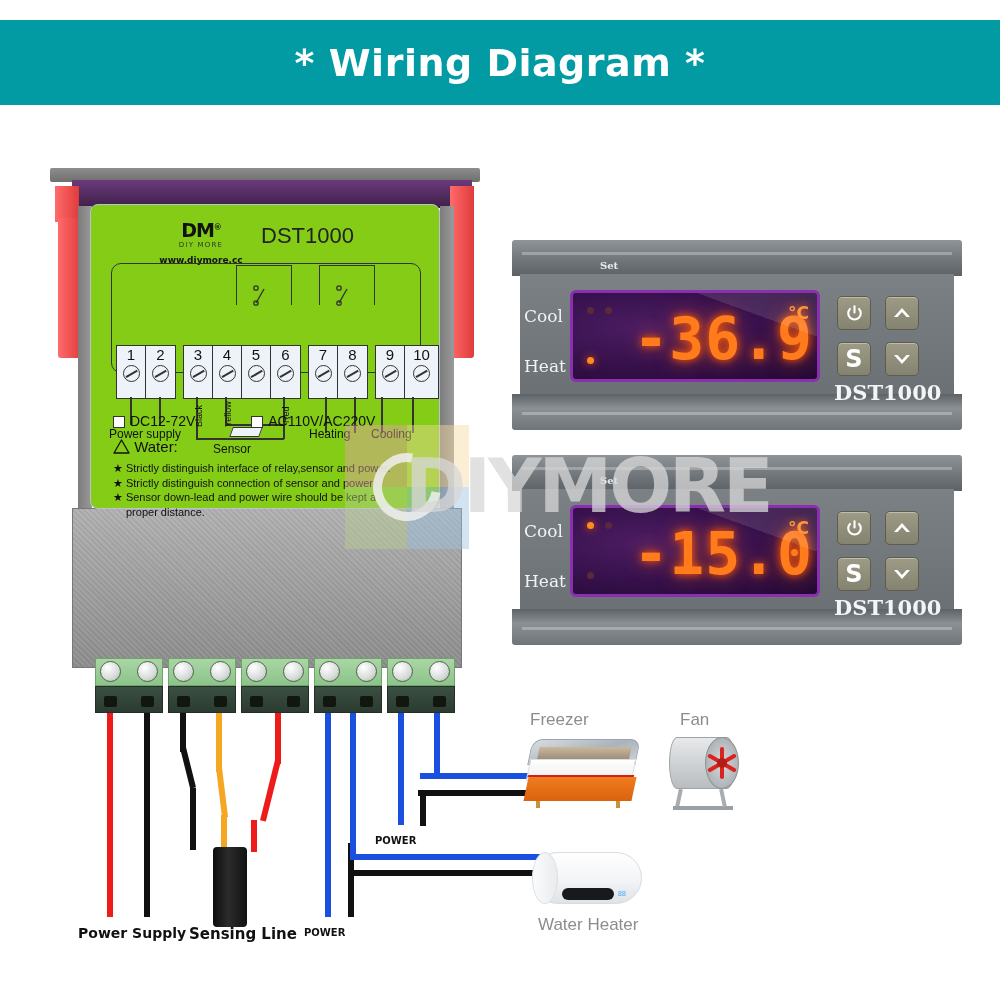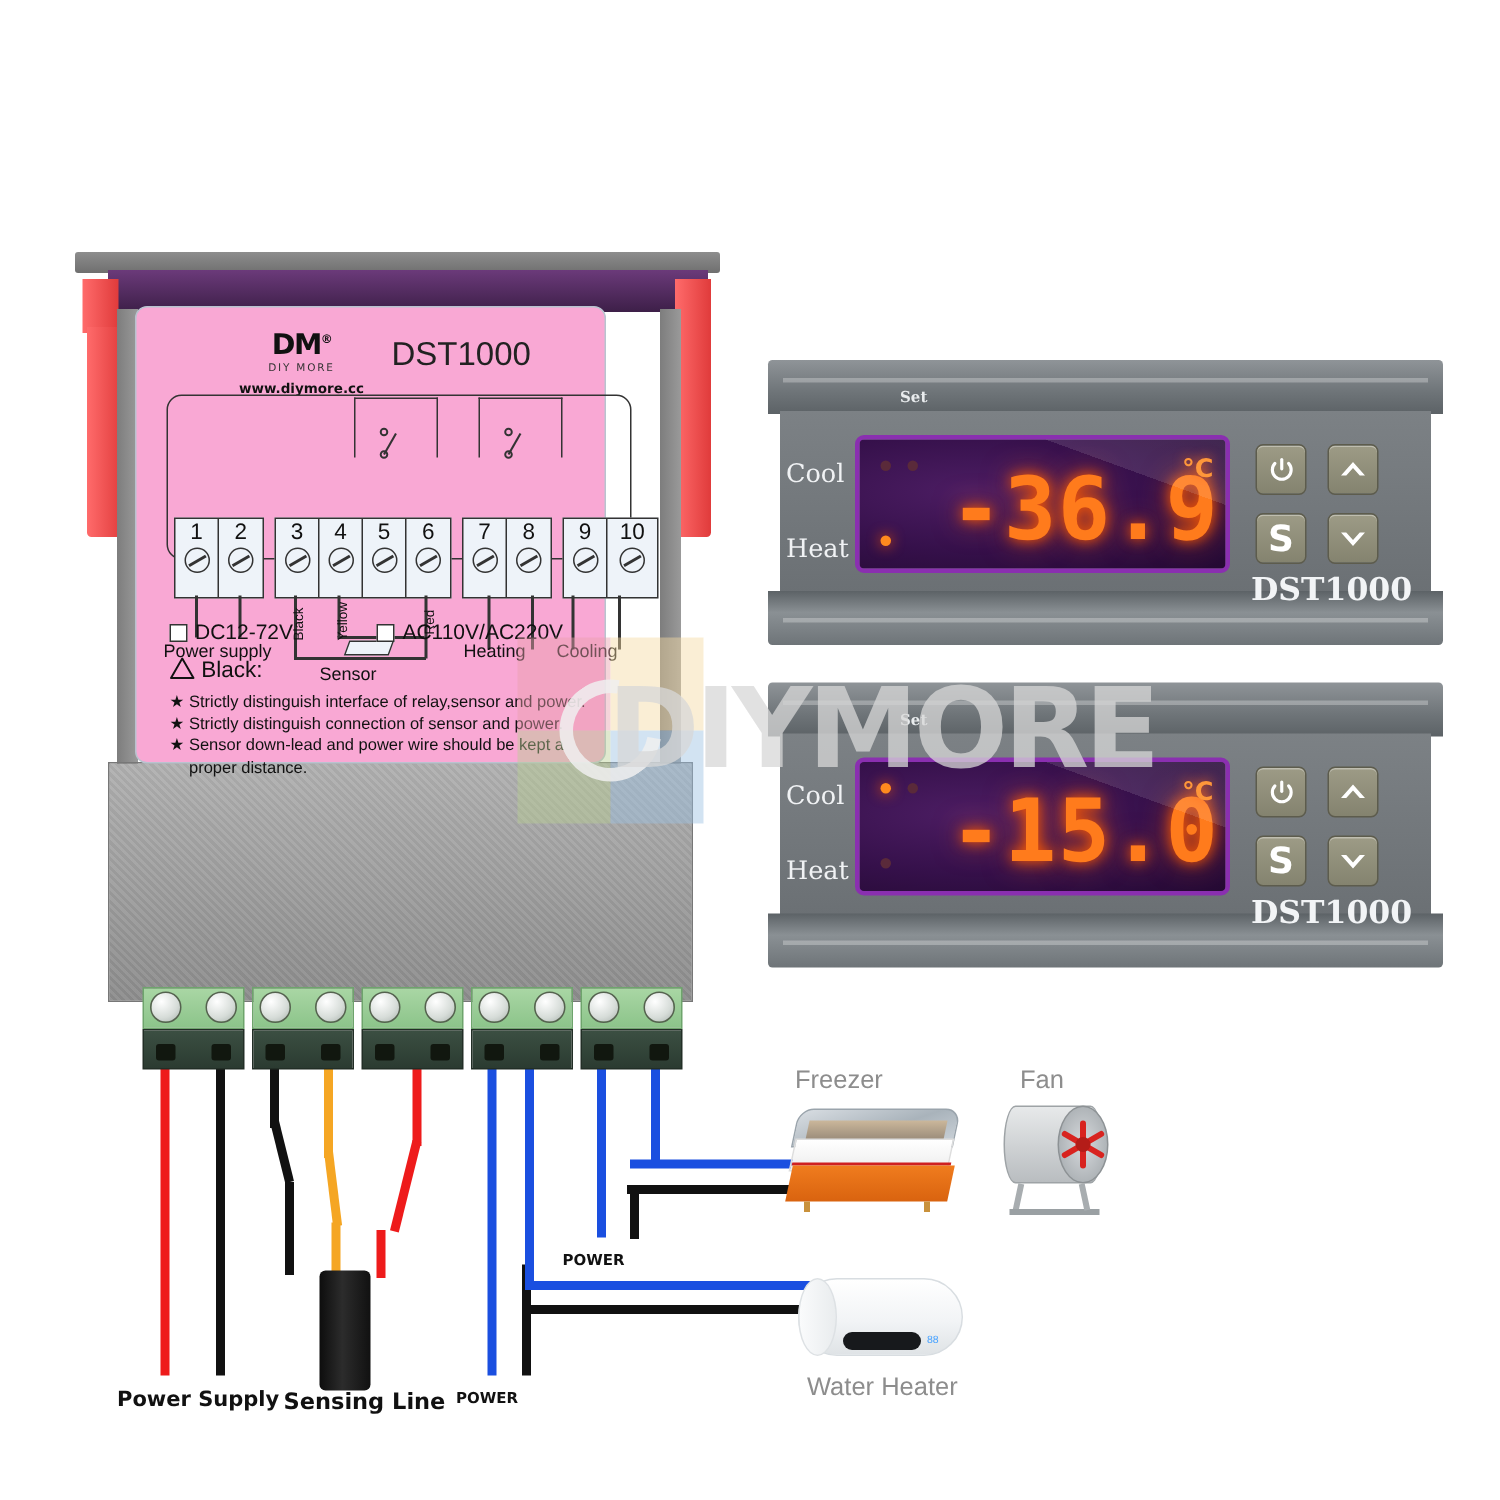--- a/index.html
+++ b/index.html
@@ -31,22 +31,22 @@
   .ctrl-purple { position:absolute; left:22px; top:12px; width:400px; height:28px;
                  background:linear-gradient(180deg,#6b3a7a,#3d1f48); }
   .clip { position:absolute; width:24px; background:linear-gradient(90deg,#ff6b6b,#e03b3b); }
   .clip-l1 { left:5px;  top:18px; height:36px; }
   .clip-l2 { left:8px;  top:50px; height:140px; border-radius:0 0 3px 3px; }
   .clip-r1 { left:400px;top:18px; height:36px; }
   .clip-r2 { left:400px;top:50px; height:140px; border-radius:0 0 3px 3px; }
   .ctrl-side { position:absolute; width:14px; background:linear-gradient(90deg,#7d7d7d,#9a9a9a); }
   .ctrl-side-l { left:28px; top:38px; height:460px; }
   .ctrl-side-r { left:390px;top:38px; height:460px; }
-  .ctrl-face { position:absolute; left:40px; top:36px; width:314px; height:305px;
-               background:#f9a8d4; border:1px solid #b9c3cf; border-radius:8px; }
+  .ctrl-face { position:absolute; left:40px; top:36px; width:350px; height:305px;
+               background:#84cc16; border:1px solid #b9c3cf; border-radius:8px; }
   .ctrl-body { position:absolute; left:22px; top:340px; width:390px; height:160px;
                background:linear-gradient(180deg,#b1b1b1,#8d8d8d); border:1px solid #777; }
   .ctrl-body::after { content:""; position:absolute; left:0; top:0; right:0; bottom:0;
                background:repeating-linear-gradient(45deg, rgba(255,255,255,.05) 0 2px, rgba(0,0,0,.04) 2px 4px); }
 
   .brand { position:absolute; left:50px; top:14px; width:120px; text-align:center; }
   .brand-dm { font-size:19px; font-weight:bold; color:#111; letter-spacing:-1px; font-family:"DejaVu Sans", sans-serif; }
   .brand-dm sup { font-size:8px; vertical-align:super; }
   .brand-sub { font-size:7px; letter-spacing:1.2px; color:#333; font-family:"DejaVu Sans", sans-serif; }
   .brand-url { font-size:9px; font-weight:bold; color:#111; margin-top:6px; font-family:"DejaVu Sans", sans-serif; }
@@ -176,20 +176,23 @@
              background:linear-gradient(90deg,#fafbfc,#e9ecee); border:1px solid #dde1e4; }
   .ht-panel{ position:absolute; left:30px; top:36px; width:52px; height:12px; border-radius:6px;
              background:#17191c; }
   .ht-disp { position:absolute; left:58px; top:38px; font-size:7px; color:#4aa3ff; font-family:Liberation Sans, sans-serif;margin-left:28px; }
 </style>
 </head>
 <body>
 
 <div id="page">
 
+  <div class="banner">
+    <div class="banner-title">* Wiring Diagram *</div>
+  </div>
 
   <div class="wm">
     <div class="wm-sq wm-q1"></div>
     <div class="wm-sq wm-q2"></div>
     <div class="wm-sq wm-q3"></div>
     <div class="wm-sq wm-q4"></div>
     <div class="wm-ring"></div>
     <div class="wm-text">DIYMORE</div>
   </div>
 
@@ -310,21 +313,21 @@
         </span>
         <span style="margin-left:52px;">
           <span class="chk"></span><span>AC110V/AC220V</span>
         </span>
       </div>
 
       <div class="note-title">
         <svg width="17" height="15" viewBox="0 0 17 15" style="vertical-align:-2px">
           <path d="M8.5 1 L16 14 L1 14 Z" fill="none" stroke="#111" stroke-width="1.3" stroke-linejoin="round"></path>
         </svg>
-        <span>Black:</span>
+        <span>Water:</span>
       </div>
       <div class="notes">
         <div>★ Strictly distinguish interface of relay,sensor and power.</div>
         <div>★ Strictly distinguish connection of sensor and power.</div>
         <div>★ Sensor down-lead and power wire should be kept a</div>
         <div class="indent">proper distance.</div>
       </div>
     </div>
   </div>
 

